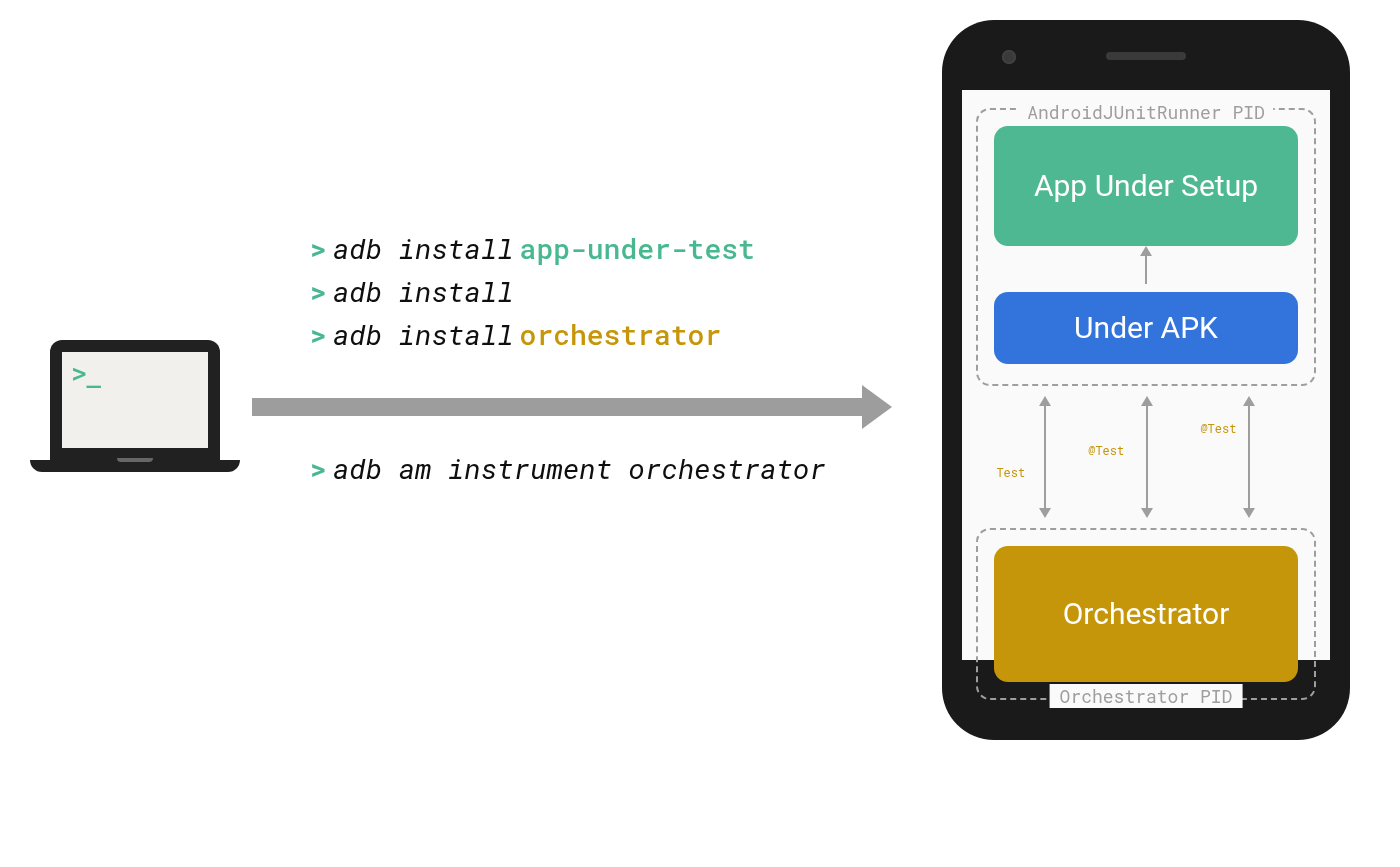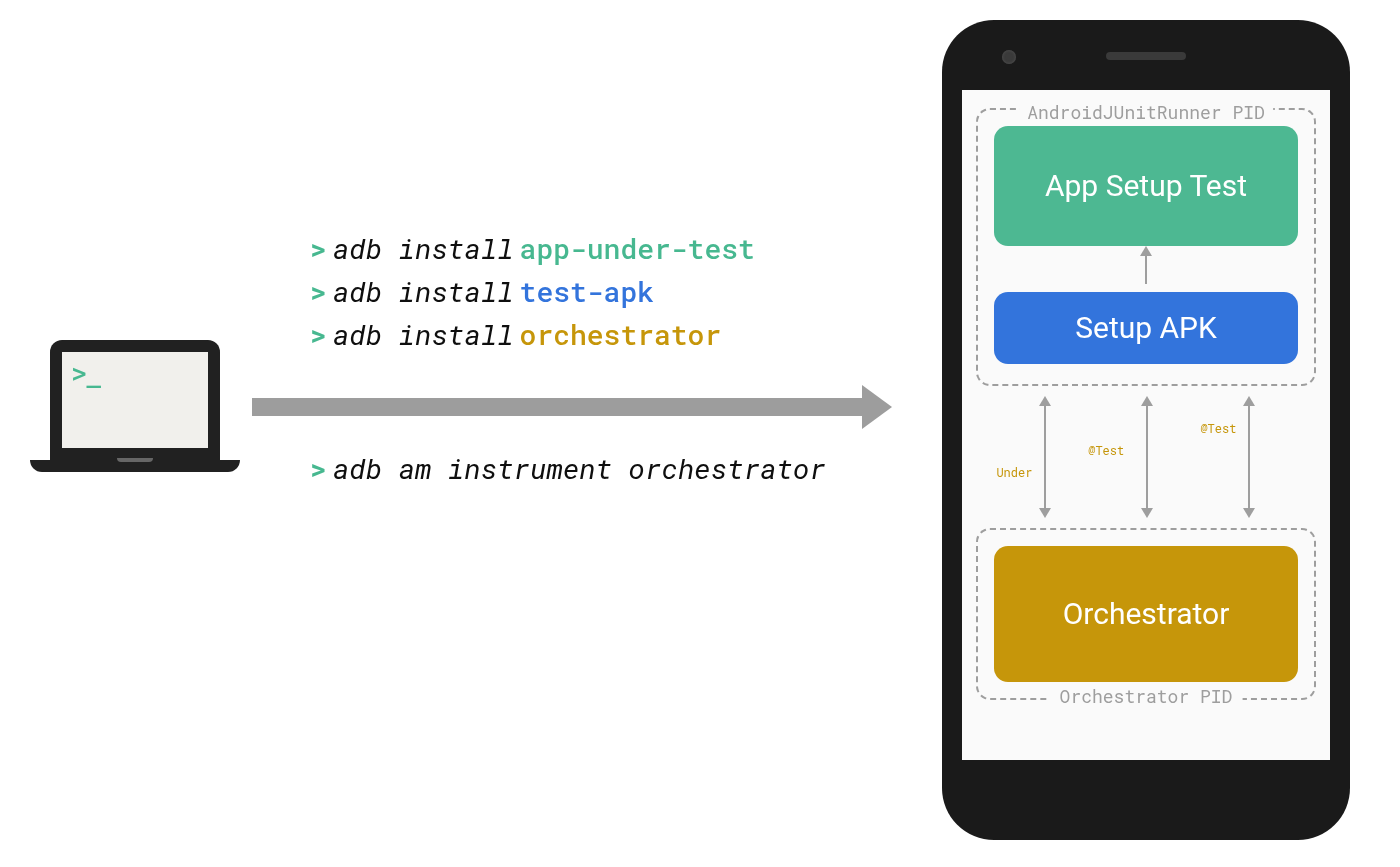--- a/index.html
+++ b/index.html
@@ -104,21 +104,21 @@
       right: 0;
       top: -13px;
     }
     
     
     .phone {
       position: absolute;
       right: 50px;
       top: 20px;
       width: 408px;
-      height: 820px;
+      height: 720px;
     }
     .phone-body {
       width: 100%;
       height: 100%;
       background: #1a1a1a;
       border-radius: 52px;
       padding: 70px 20px 80px 20px;
       position: relative;
     }
     .phone-camera {
@@ -254,21 +254,20 @@
 
 <div class="terminal-block">
   <div class="terminal-line">
     <span class="prompt">&gt;</span>
     <span class="cmd-dark">adb install</span>
     <span class="cmd-green">app-under-test</span>
   </div>
   <div class="terminal-line">
     <span class="prompt">&gt;</span>
     <span class="cmd-dark">adb install</span>
-    <span class="cmd-blue">test-apk</span>
   </div>
   <div class="terminal-line">
     <span class="prompt">&gt;</span>
     <span class="cmd-dark">adb install</span>
     <span class="cmd-gold">orchestrator</span>
   </div>
 </div>
 
 <div class="big-arrow">
   <div class="big-arrow-line"></div>
@@ -284,32 +283,32 @@
 
 <div class="phone">
   <div class="phone-body">
     <div class="phone-camera"></div>
     <div class="phone-speaker"></div>
     <div class="phone-screen">
 
       <div class="pid-box" style="padding-bottom:20px;">
         <div class="pid-label">AndroidJUnitRunner PID</div>
 
-        <div class="block block-green">App Setup Test</div>
+        <div class="block block-green">App Under Setup</div>
 
         <div class="inner-single-arrow"></div>
 
-        <div class="block block-blue" style="margin-top:0;">Setup APK</div>
+        <div class="block block-blue" style="margin-top:0;">Under APK</div>
       </div>
 
       <div class="test-arrows">
         <div class="v-arrow arrow-both va1"></div>
         <div class="v-arrow arrow-both va2"></div>
         <div class="v-arrow arrow-both va3"></div>
-        <div class="arrow-label lbl1">Under</div>
+        <div class="arrow-label lbl1">Test</div>
         <div class="arrow-label lbl2">@Test</div>
         <div class="arrow-label lbl3">@Test</div>
       </div>
 
       <div class="pid-box">
         <div class="block block-gold">Orchestrator</div>
         <div class="pid-label-bottom">Orchestrator PID</div>
       </div>
 
     </div>

